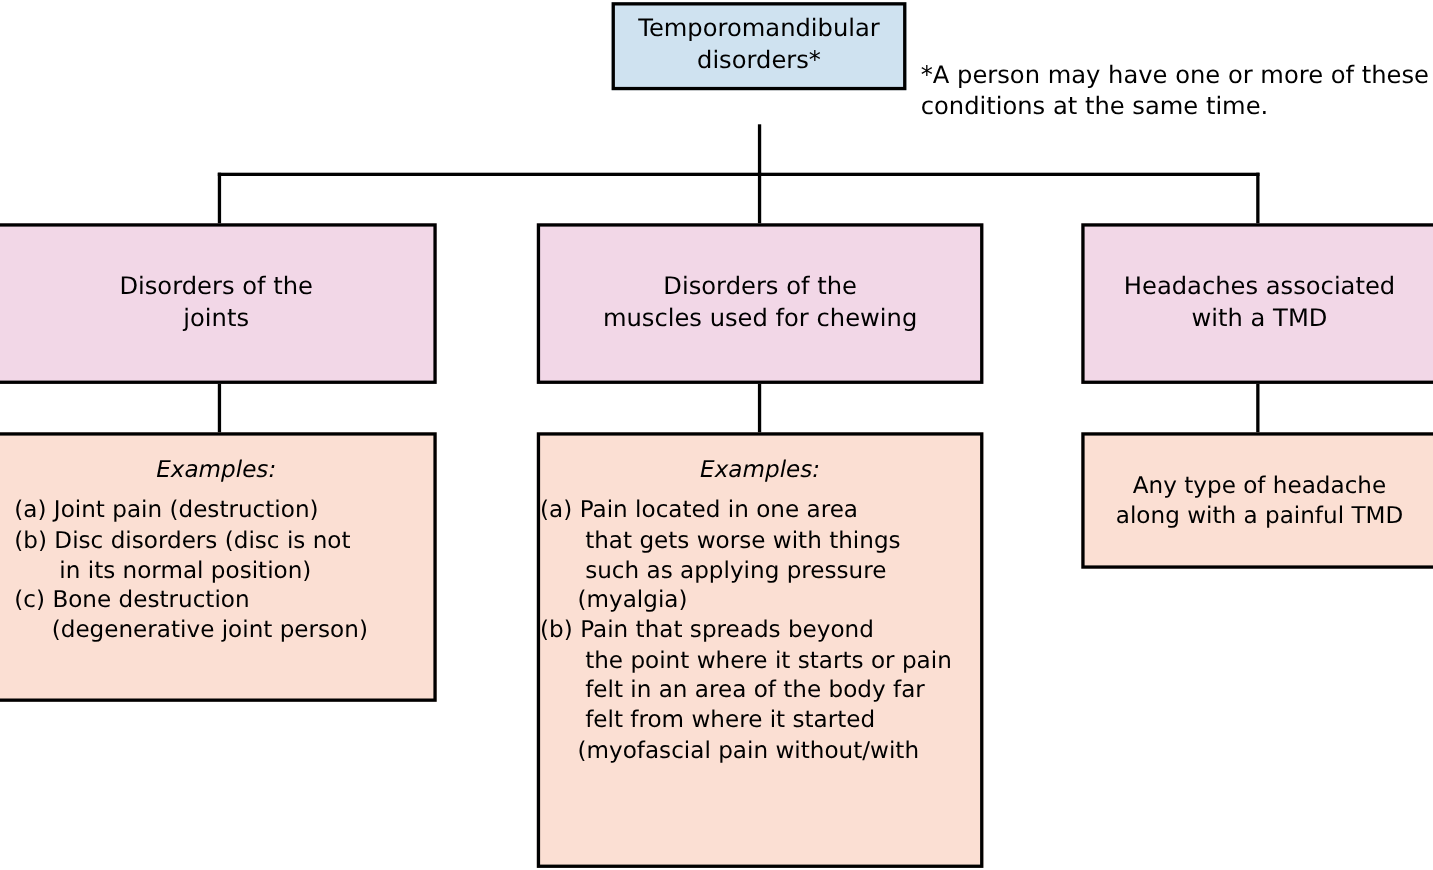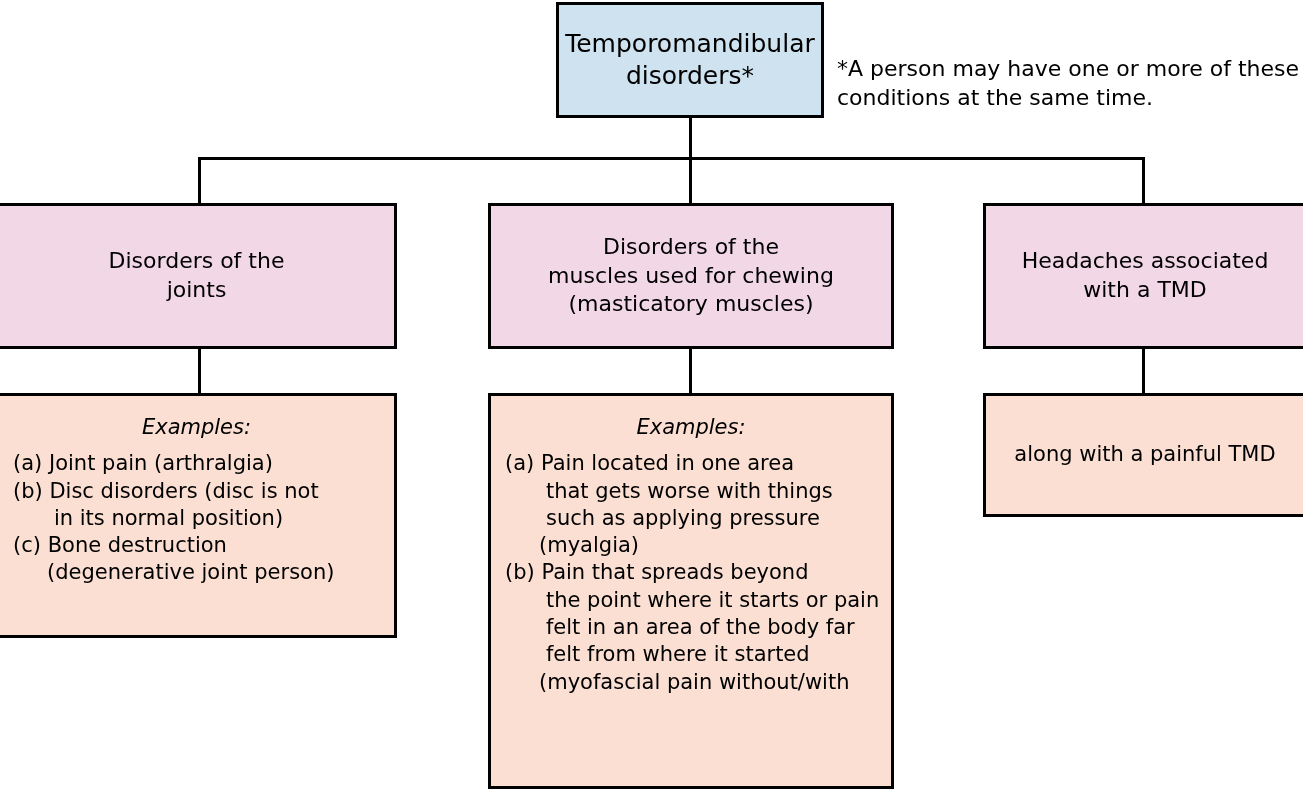--- a/index.html
+++ b/index.html
@@ -34,23 +34,23 @@
   }
   .box .line {
     display: block;
     white-space: pre;
   }
   
   #root-box {
     left: 556px;
     top: 2px;
     width: 268px;
-    height: 116px;
+    height: 80px;
     background: #cfe2f0;
-    font-size: 25px;
+    font-size: 22px;
   }
   
   .cat-box {
     background: #f2d7e7;
     font-size: 22px;
   }
   #cat-box-joints {
     left: -4px;
     top: 203px;
     width: 401px;
@@ -102,21 +102,21 @@
     margin-bottom: 9px;
     font-style: italic;
   }
   .ex-list {
     display: block;
     text-align: left;
     width: 100%;
     box-sizing: border-box;
   }
   #ex-box-joints .ex-list { padding-left: 14px; }
-  #ex-box-muscles .ex-list { padding-left: 14px; }
+  #ex-box-muscles .ex-list { }
   .ex-item {
     display: block;
   }
   .ex-item .cont {
     display: block;
     padding-left: 1.95em;
   }
   .ex-item .cont.tight {
     padding-left: 1.62em;
   }
@@ -165,33 +165,32 @@
   </div>
 
   <div class="box cat-box" id="cat-box-joints">
     <span class="line">Disorders of the</span>
     <span class="line">joints</span>
   </div>
 
   <div class="box cat-box" id="cat-box-muscles">
     <span class="line">Disorders of the</span>
     <span class="line">muscles used for chewing</span>
-    <span class="line">(masticatory muscles)</span>
   </div>
 
   <div class="box cat-box" id="cat-box-headaches">
     <span class="line">Headaches associated</span>
     <span class="line">with a TMD</span>
   </div>
 
   <div class="box ex-box" id="ex-box-joints">
     <span class="ex-title">Examples:</span>
     <span class="ex-list">
       <span class="ex-item">
-        <span class="line"><span>(a)</span> <span>Joint pain (arthralgia)</span></span>
+        <span class="line"><span>(a)</span> <span>Joint pain (destruction)</span></span>
       </span>
       <span class="ex-item">
         <span class="line"><span>(b)</span> <span>Disc disorders (disc is not</span></span>
         <span class="cont">in its normal position)</span>
       </span>
       <span class="ex-item">
         <span class="line"><span>(c)</span> <span>Bone destruction</span></span>
         <span class="cont tight">(degenerative joint person)</span>
       </span>
     </span>
@@ -210,16 +209,17 @@
         <span class="line"><span>(b)</span> <span>Pain that spreads beyond</span></span>
         <span class="cont">the point where it starts or pain</span>
         <span class="cont">felt in an area of the body far</span>
         <span class="cont">felt from where it started</span>
         <span class="cont tight">(myofascial pain without/with</span>
       </span>
     </span>
   </div>
 
   <div class="box ex-box" id="ex-box-headaches">
+    <span class="line">Any type of headache</span>
     <span class="line">along with a painful TMD</span>
   </div>
 
 </div>
 
 </body></html>

